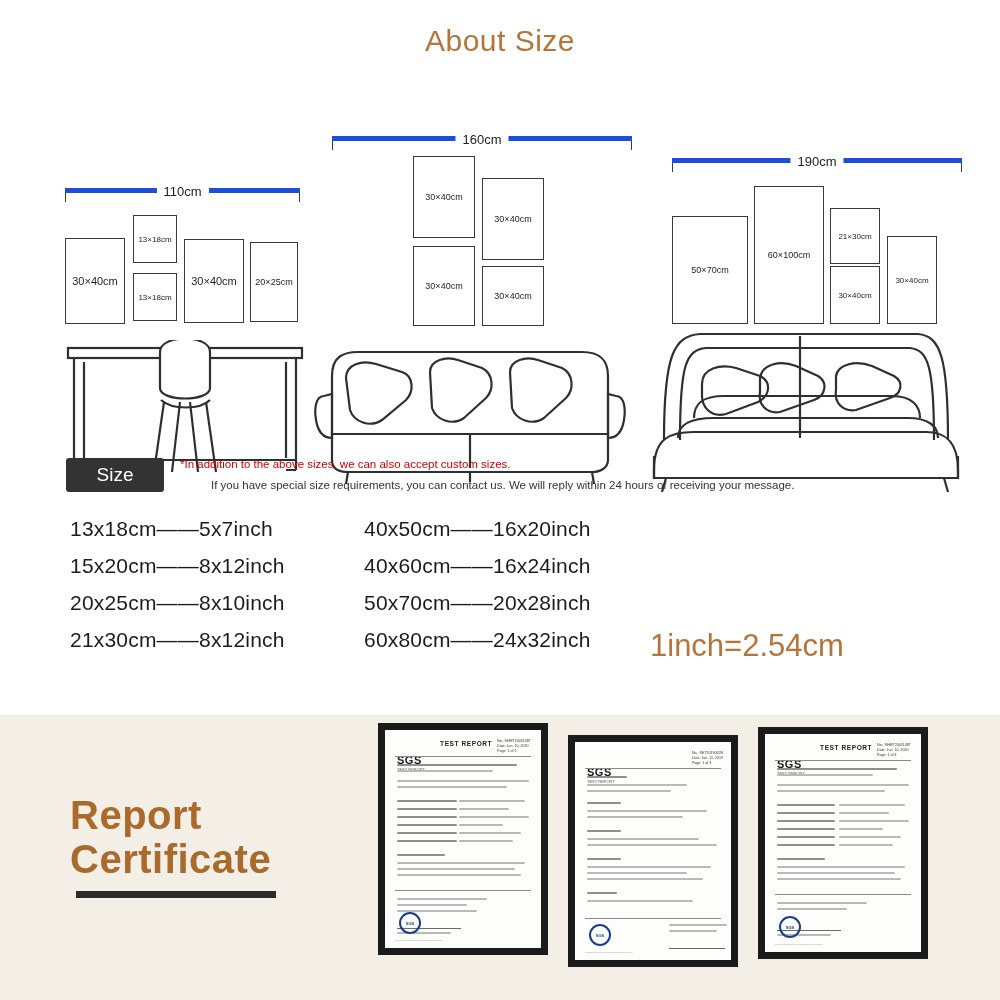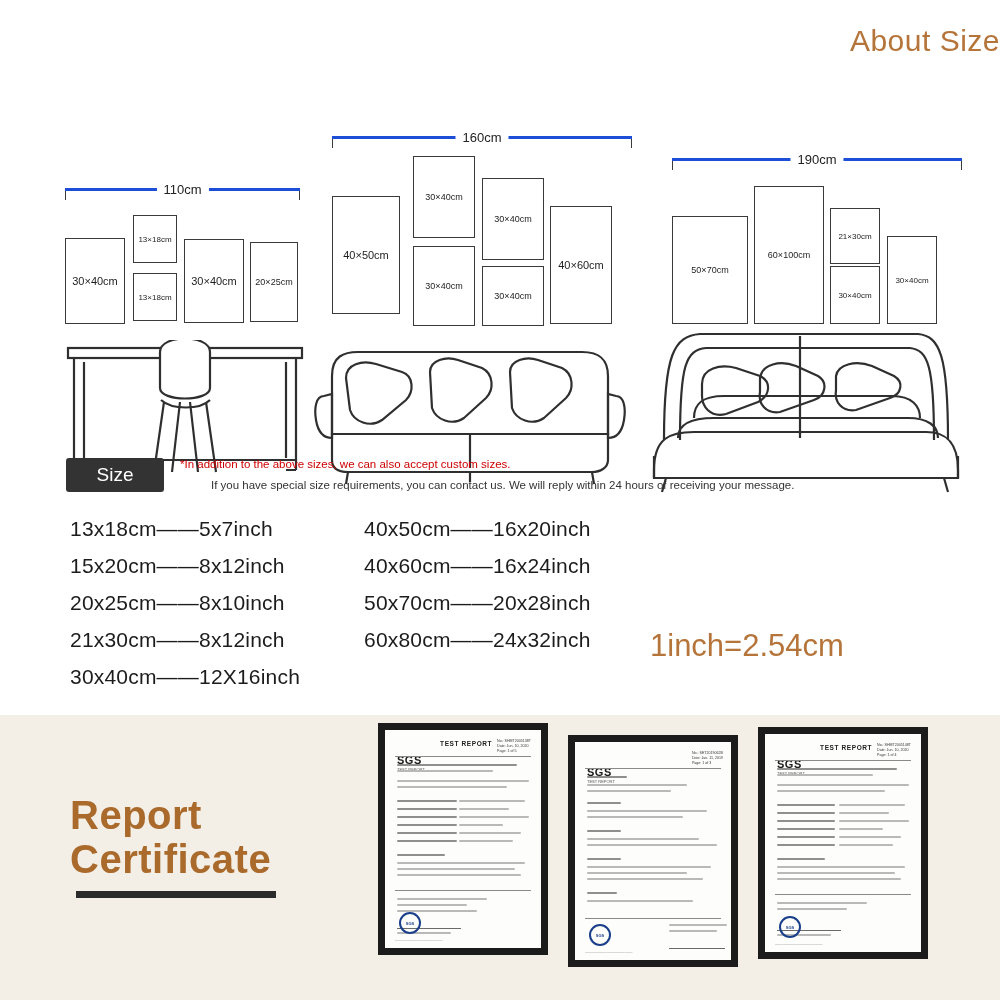--- a/index.html
+++ b/index.html
@@ -8,41 +8,41 @@
     width:1000px; height:1000px;
     background:#ffffff;
     font-family:"Liberation Sans", sans-serif;
     color:#222;
     overflow:hidden;
     position:relative;
   }
 
   
   .page-title {
-    text-align:right;
+    text-align:center;
     font-size:30px;
     color:#b5743a;
     letter-spacing:0.5px;
     padding-top:24px;
     font-weight:400;
   }
 
   
   .diagram {
     position:relative;
     width:1000px;
     height:400px;
   }
 
   .group { position:absolute; }
 
   
   .dimbar {
     position:absolute;
-    border-top:3px solid #1d4ed8;
+    border-top:5px solid #1d4ed8;
   }
   .dimbar:before, .dimbar:after {
     content:"";
     position:absolute;
     top:0px;
     width:1px; height:9px;
     background:#3a3a3a;
   }
   .dimbar:before { left:0; }
   .dimbar:after { right:0; }
@@ -267,37 +267,31 @@
       </g>
     </svg>
   </div>
 
   <div class="group" style="left:310px;top:0;width:320px;height:400px;">
 
     <div class="dimbar" style="left:22px;top:78px;width:300px;">
       <span class="dimlabel">160cm</span>
     </div>
 
-    <div class="frame" style="left:22px;top:138px;width:68px;height:118px;">
-      <span>40×50cm</span>
-    </div>
     <div class="frame small" style="left:103px;top:98px;width:62px;height:82px;">
       <span>30×40cm</span>
     </div>
     <div class="frame small" style="left:103px;top:188px;width:62px;height:80px;">
       <span>30×40cm</span>
     </div>
     <div class="frame small" style="left:172px;top:120px;width:62px;height:82px;">
       <span>30×40cm</span>
     </div>
     <div class="frame small" style="left:172px;top:208px;width:62px;height:60px;">
       <span>30×40cm</span>
-    </div>
-    <div class="frame" style="left:240px;top:148px;width:62px;height:118px;">
-      <span>40×60cm</span>
     </div>
 
     <svg class="furniture" style="left:0px;top:280px;" width="320" height="150" viewBox="0 0 320 150">
       <g fill="none" stroke="#2f2f2f" stroke-width="2.2">
         <path d="M22 38 C22 18 34 14 48 14 L272 14 C288 14 298 20 298 38 L298 96 L22 96 Z"></path>
         <path d="M14 58 C6 58 4 70 6 82 C8 94 14 100 22 100 L22 56 Z"></path>
         <path d="M306 58 C314 58 316 70 314 82 C312 94 306 100 298 100 L298 56 Z"></path>
         <path d="M22 96 L298 96 L298 122 C298 130 290 134 282 134 L38 134 C28 134 22 130 22 122 Z"></path>
         <path d="M160 96 L160 130"></path>
         <path d="M38 134 L36 146 M282 134 L284 146 M160 134 L160 144"></path>
@@ -356,21 +350,20 @@
   <div class="size-badge">Size</div>
   <div class="custom-note-1">*In addition to the above sizes, we can also accept custom sizes.</div>
   <div class="custom-note-2">If you have special size requirements, you can contact us. We will reply within 24 hours of receiving your message.</div>
 
   <div class="size-cols">
     <div class="size-col left">
       <div class="size-row">13x18cm——5x7inch</div>
       <div class="size-row">15x20cm——8x12inch</div>
       <div class="size-row">20x25cm——8x10inch</div>
       <div class="size-row">21x30cm——8x12inch</div>
-      <div class="size-row">30x40cm——12X16inch</div>
     </div>
     <div class="size-col right">
       <div class="size-row">40x50cm——16x20inch</div>
       <div class="size-row">40x60cm——16x24inch</div>
       <div class="size-row">50x70cm——20x28inch</div>
       <div class="size-row">60x80cm——24x32inch</div>
     </div>
     <div class="inch-note">1inch=2.54cm</div>
   </div>
 </div>

